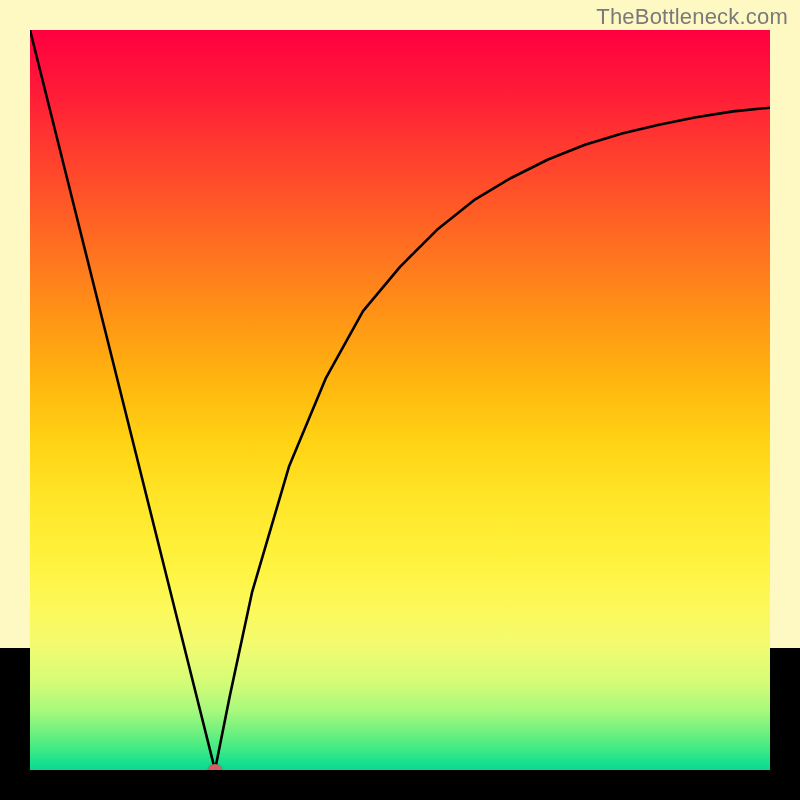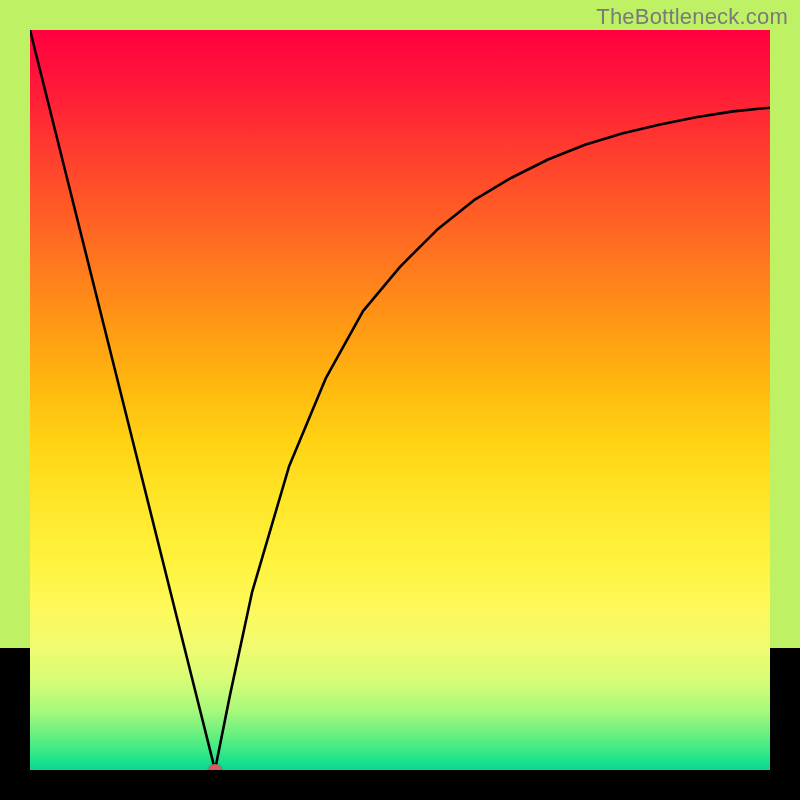--- a/index.html
+++ b/index.html
@@ -1,21 +1,21 @@
 <!DOCTYPE html>
 <html><head>
 <meta charset="utf-8">
 <style>
   * { margin: 0; padding: 0; box-sizing: border-box; }
   html, body { width: 800px; height: 800px; overflow: hidden; background: #000; }
   .frame {
     position: relative;
     width: 800px;
     height: 648px;
-    background: #bef264;
+    background: #fef9c3;
   }
   .watermark {
     position: absolute;
     top: 4px;
     right: 12px;
     font-family: Arial, Helvetica, sans-serif;
     font-size: 22px;
     color: #7a7a7a;
     font-weight: 500;
     letter-spacing: 0.2px;

